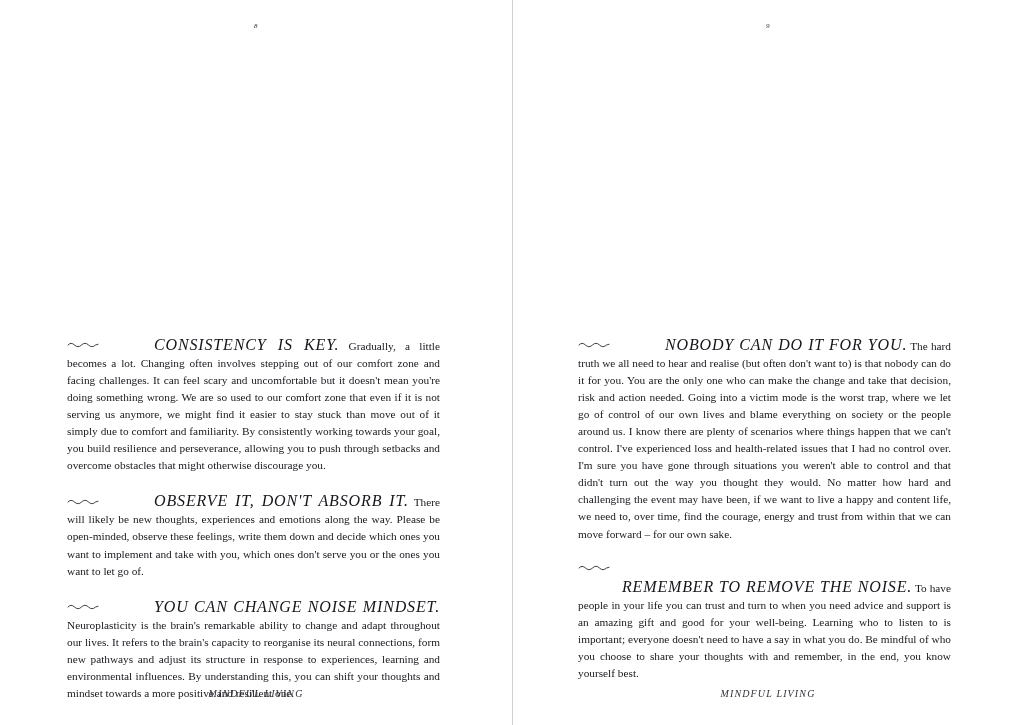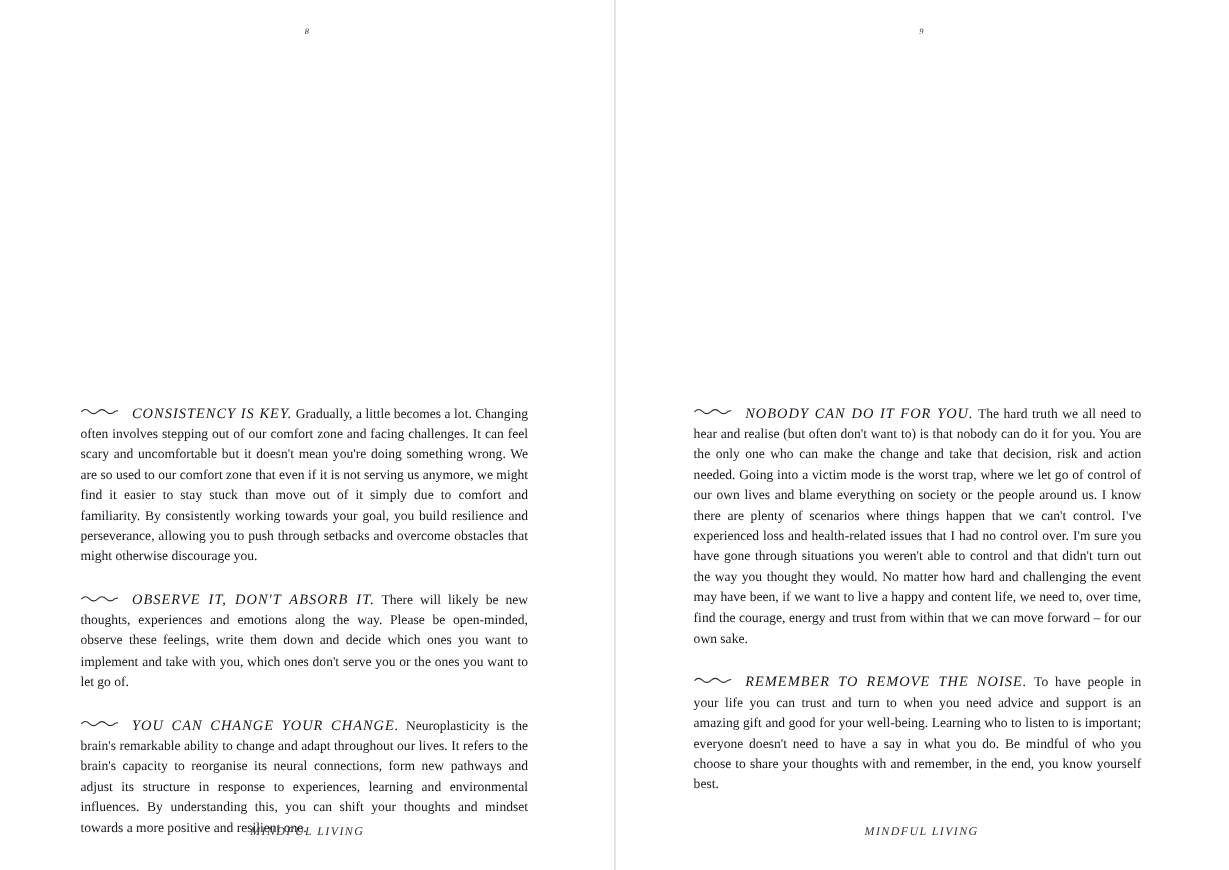--- a/index.html
+++ b/index.html
@@ -85,23 +85,24 @@
     text-align: justify;
     text-justify: inter-word;
     color: #18171d;
     hyphens: none;
   }
   .para:last-child { margin-bottom: 0; }
 
   .lead-in {
     font-style: italic;
     letter-spacing: 0.85px;
-    font-size: 12px;
+    font-size: 16px;
     color: #16151b;
     white-space: nowrap;
+    margin-left: 44px;
   }
 
   .squiggle {
     display: inline-block;
     vertical-align: 0.14em;
     width: 32px;
     height: 7px;
     margin-right: 11px;
   }
   .squiggle svg { display: block; }
@@ -147,21 +148,21 @@
           </svg>
         </span><span class="lead-in">OBSERVE IT, DON'T ABSORB IT.</span>
         <span>There will likely be new thoughts, experiences and emotions along the way. Please be open-minded, observe these feelings, write them down and decide which ones you want to implement and take with you, which ones don't serve you or the ones you want to let go of.</span>
       </p>
 
       <p class="para">
         <span class="squiggle">
           <svg width="32" height="7" viewBox="0 0 32 7">
             <path d="M1 4 Q4 0.6 7.5 4 T14.5 4 T21.5 4 T28.5 4 L31 3.3" fill="none" stroke="#2b2a31" stroke-width="0.9" stroke-linecap="round"></path>
           </svg>
-        </span><span class="lead-in">YOU CAN CHANGE YOUR CHANGE.</span>
+        </span><span class="lead-in">YOU CAN CHANGE NOISE MINDSET.</span>
         <span>Neuroplasticity is the brain's remarkable ability to change and adapt throughout our lives. It refers to the brain's capacity to reorganise its neural connections, form new pathways and adjust its structure in response to experiences, learning and environmental influences. By understanding this, you can shift your thoughts and mindset towards a more positive and resilient one.</span>
       </p>
 
     </div>
 
     <div class="running-foot">MINDFUL LIVING</div>
   </div>
 
   <div class="page page-right">
 

